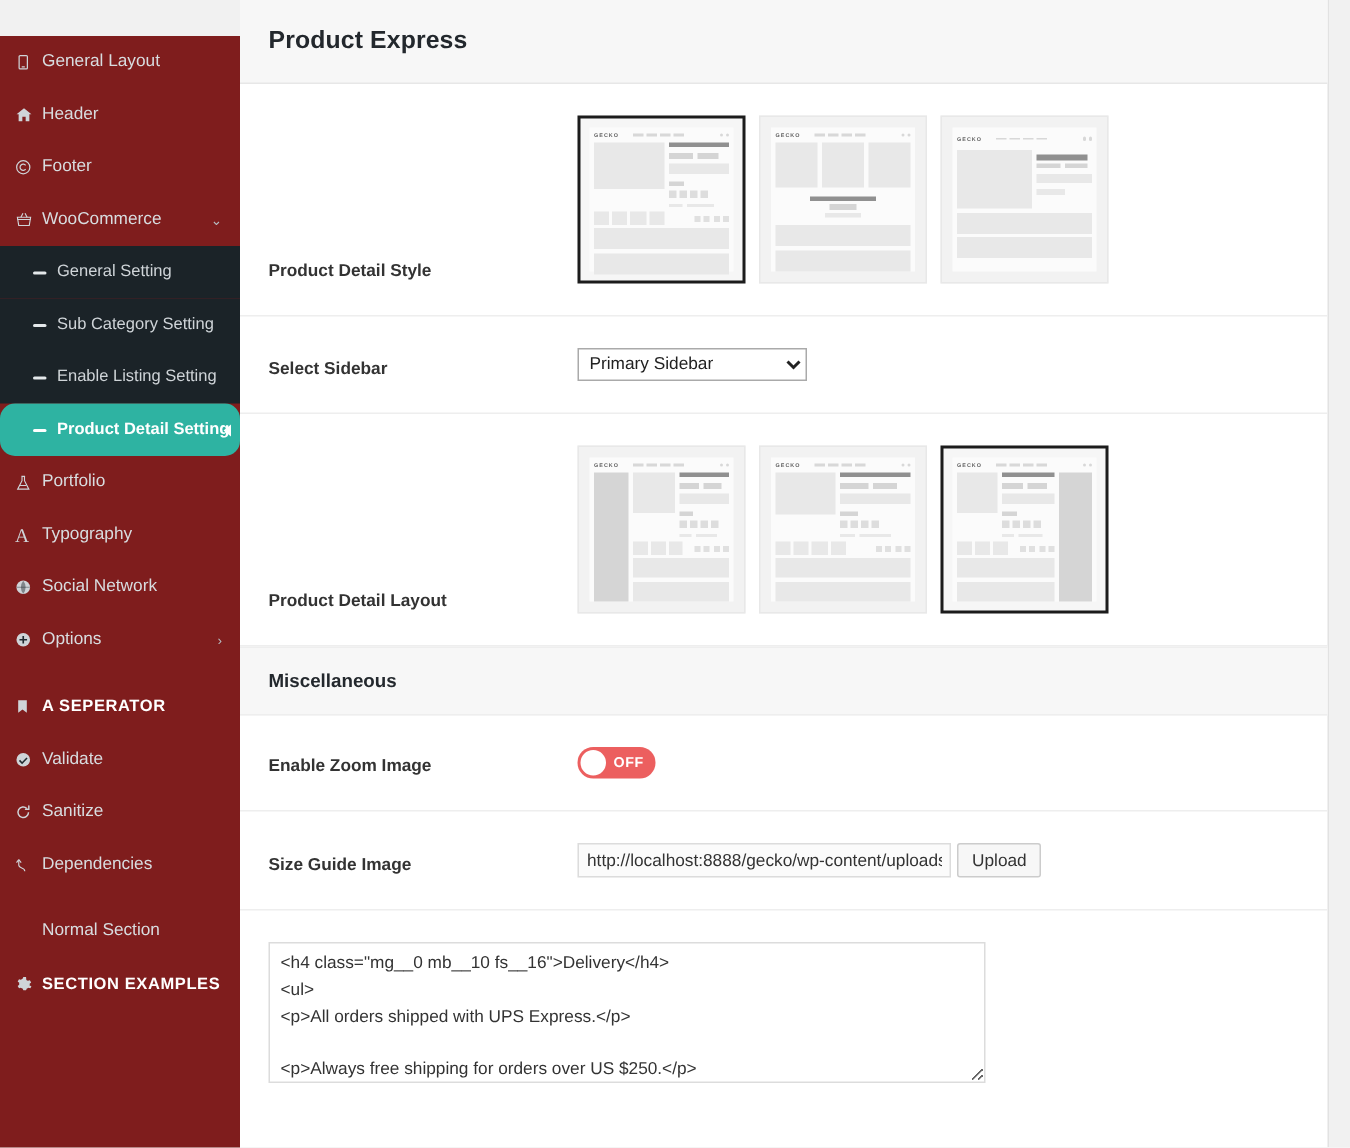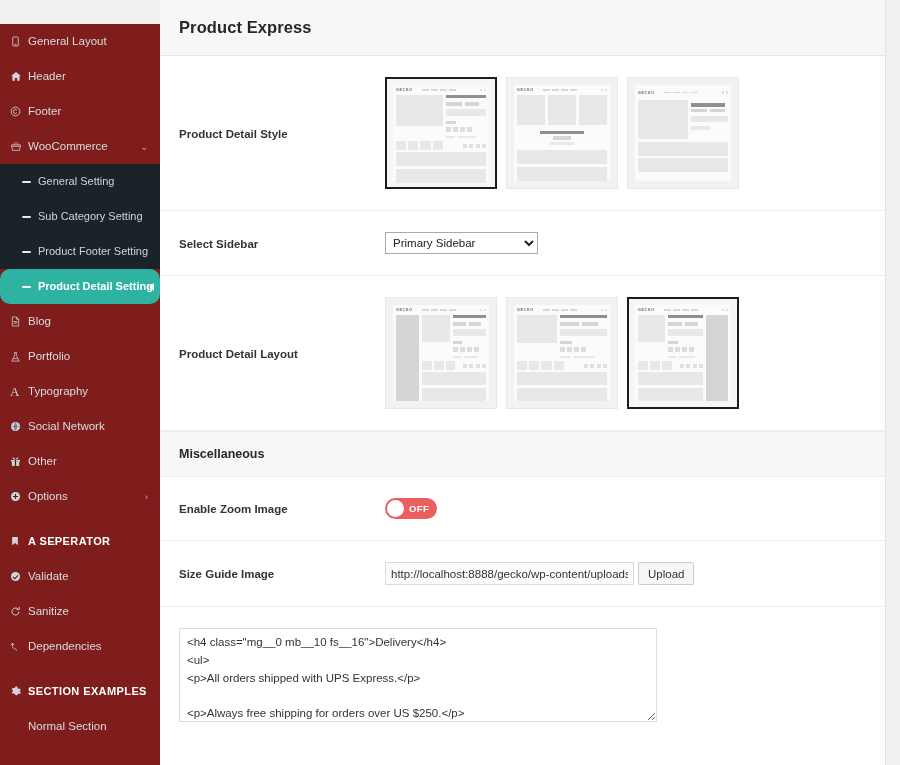--- a/index.html
+++ b/index.html
@@ -103,21 +103,21 @@
   .page-head h1 {
     margin: 0;
     font-size: 16.5px;
     font-weight: bold;
     color: #23282d;
     letter-spacing: 0.1px;
   }
 
   .row {
     display: flex;
-    align-items: center;
+    align-items: flex-end;
     padding: 21px 19px 21px 19px;
     border-bottom: 1px solid #eeeeee;
   }
   .row .lab {
     width: 206px; min-width: 206px;
     padding-top: 2px;
     font-size: 11.5px;
     font-weight: bold;
     color: #333333;
     line-height: 1.4;
@@ -312,38 +312,28 @@
       <div class="nav-item sub">
         <span class="ic">
           <span class="dash"></span>
         </span>
         <span class="lbl">Sub Category Setting</span>
       </div>
       <div class="nav-item sub">
         <span class="ic">
           <span class="dash"></span>
         </span>
-        <span class="lbl">Product Footer Setting</span>
+        <span class="lbl">Enable Listing Setting</span>
       </div>
       <div class="nav-item sub active">
         <span class="ic">
           <span class="dash"></span>
         </span>
         <span class="lbl">Product Detail Setting</span>
         <span class="arrow"></span>
-      </div>
-      <div class="nav-item">
-        <span class="ic">
-          <svg width="11" height="11" viewBox="0 0 16 16" fill="none" stroke="currentColor" stroke-width="1.1">
-            <path d="M3.4 1.4h6l3.2 3.2v10H3.4z"></path>
-            <path d="M9.4 1.4v3.2h3.2"></path>
-            <path d="M5.2 8h5.6M5.2 10.3h5.6"></path>
-          </svg>
-        </span>
-        <span class="lbl">Blog</span>
       </div>
       <div class="nav-item">
         <span class="ic">
           <svg width="11" height="12" viewBox="0 0 16 16" fill="none" stroke="currentColor" stroke-width="1.1">
             <path d="M6.2 1.6h3.6M6.8 1.6v4.2L2.6 14h10.8L9.2 5.8V1.6"></path>
             <path d="M4.9 10.4h6.2"></path>
           </svg>
         </span>
         <span class="lbl">Portfolio</span>
       </div>
@@ -359,31 +349,20 @@
             <circle cx="8" cy="8" r="6.6"></circle>
             <path d="M8 1.6a10 10 0 0 0 0 12.8 10 10 0 0 0 0-12.8z" fill="#20292f" opacity=".45"></path>
             <path d="M1.6 8h12.8" stroke="#20292f" stroke-width=".9" opacity=".45"></path>
           </svg>
         </span>
         <span class="lbl">Social Network</span>
       </div>
       <div class="nav-item">
         <span class="ic">
           <svg width="11" height="11" viewBox="0 0 16 16" fill="currentColor">
-            <rect x="1.6" y="5.8" width="12.8" height="2.6"></rect>
-            <rect x="2.7" y="8.4" width="10.6" height="6"></rect>
-            <rect x="7.1" y="5.8" width="1.8" height="8.6" fill="#20292f"></rect>
-            <path d="M8 5.2C6.6 3 5.4 1.5 4.2 2.2 3 3 4 5.2 8 5.2zM8 5.2c1.4-2.2 2.6-3.7 3.8-3 1.2.8.2 3-3.8 3z"></path>
-          </svg>
-        </span>
-        <span class="lbl">Other</span>
-      </div>
-      <div class="nav-item">
-        <span class="ic">
-          <svg width="11" height="11" viewBox="0 0 16 16" fill="currentColor">
             <circle cx="8" cy="8" r="6.6"></circle>
             <path d="M7.2 4.3h1.6v7.4H7.2zM4.3 7.2h7.4v1.6H4.3z" fill="#20292f"></path>
           </svg>
         </span>
         <span class="lbl">Options</span>
         <span class="chev">›</span>
       </div>
       <div class="nav-gap"></div>
       <div class="nav-item heading">
         <span class="ic">
@@ -414,33 +393,33 @@
       <div class="nav-item">
         <span class="ic">
           <svg width="10" height="12" viewBox="0 0 16 16" fill="none" stroke="currentColor" stroke-width="1.2">
             <path d="M4 1.8v5.6c0 2 1.6 2.6 3.2 3.2 1.6.6 3.2 1.2 3.2 3.2v.4"></path>
             <path d="M4 1.8 6.6 5M4 1.8 1.6 5"></path>
           </svg>
         </span>
         <span class="lbl">Dependencies</span>
       </div>
       <div class="nav-gap"></div>
+      <div class="nav-item">
+        <span class="ic">
+          <span class="dash"></span>
+        </span>
+        <span class="lbl">Normal Section</span>
+      </div>
       <div class="nav-item heading">
         <span class="ic">
           <svg width="11" height="11" viewBox="0 0 16 16" fill="currentColor">
             <path d="M8 5a3 3 0 1 0 0 6 3 3 0 0 0 0-6zm6.2 3.9.1-.9-.1-.9 1.5-1.2-1.3-2.3-1.8.6a5.9 5.9 0 0 0-1.6-.9L10.7.6H8.1L7.3 2.3c-.6.2-1.1.5-1.6.9L3.9 2.6 2.6 4.9l1.5 1.2-.1.9.1.9-1.5 1.2 1.3 2.3 1.8-.6c.5.4 1 .7 1.6.9l.8 1.7h2.6l.8-1.7c.6-.2 1.1-.5 1.6-.9l1.8.6 1.3-2.3z"></path>
           </svg>
         </span>
         <span class="lbl">SECTION EXAMPLES</span>
-      </div>
-      <div class="nav-item">
-        <span class="ic">
-          <span class="dash"></span>
-        </span>
-        <span class="lbl">Normal Section</span>
       </div>
       <div class="nav-item"></div>
     </nav>
 
   <div class="main">
     <div class="panel">
 
       <div class="page-head">
         <h1>Product Express</h1>
       </div>

